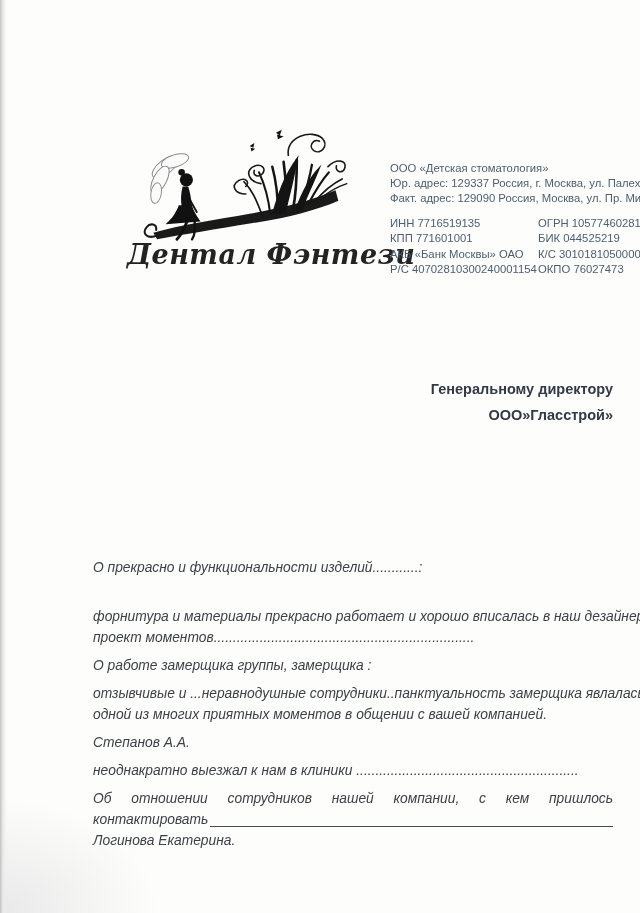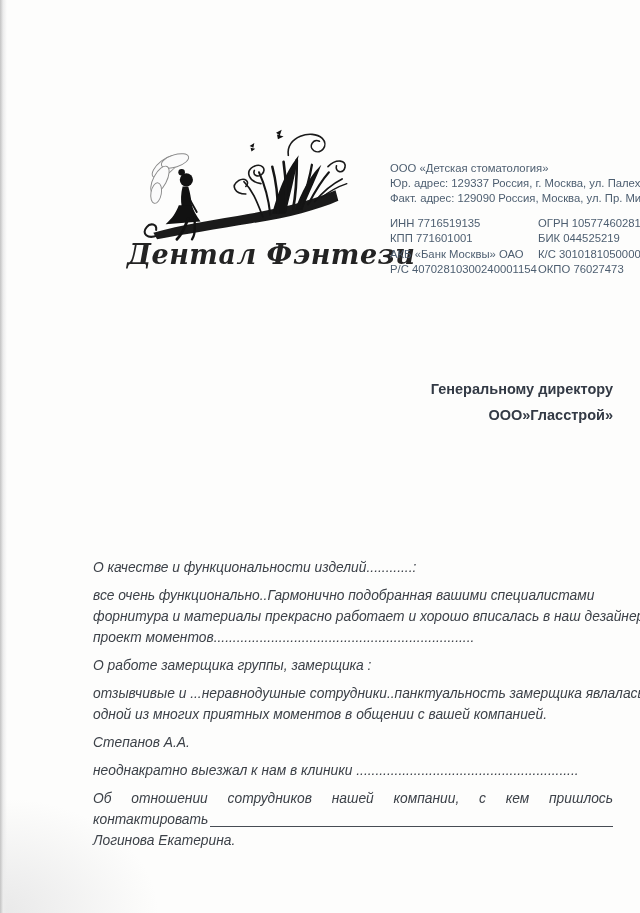--- a/index.html
+++ b/index.html
@@ -135,23 +135,23 @@
       <span>ОКПО 76027473</span>
     </div>
   </div>
 
   <div class="addressee">
     <div>Генеральному директору</div>
     <div class="line2">ООО»Гласстрой»</div>
   </div>
 
   <div class="letter">
-    <p class="nowrap">О качестве и функциональности изделий............:</p>
+    <p class="nowrap">О прекрасно и функциональности изделий............:</p>
     <p>
-      <span class="nowrap">все  очень функционально..Гармонично подобранная  вашими специалистами</span><br>
+      <br>
       <span class="nowrap">форнитура и материалы прекрасно работает и хорошо вписалась в наш дезайнерский</span><br>
       <span class="nowrap">проект моментов....................................................................</span>
     </p>
     <p class="nowrap">О работе замерщика группы, замерщика :</p>
     <p>
       <span class="nowrap">отзывчивые и ...неравнодушные сотрудники..панктуальность замерщика явлалась</span><br>
       <span class="nowrap">одной из многих приятных моментов в общении с вашей компанией.</span>
     </p>
     <p class="nowrap">Степанов А.А.</p>
     <p class="nowrap">неоднакратно выезжал к нам в клиники ..........................................................</p>

